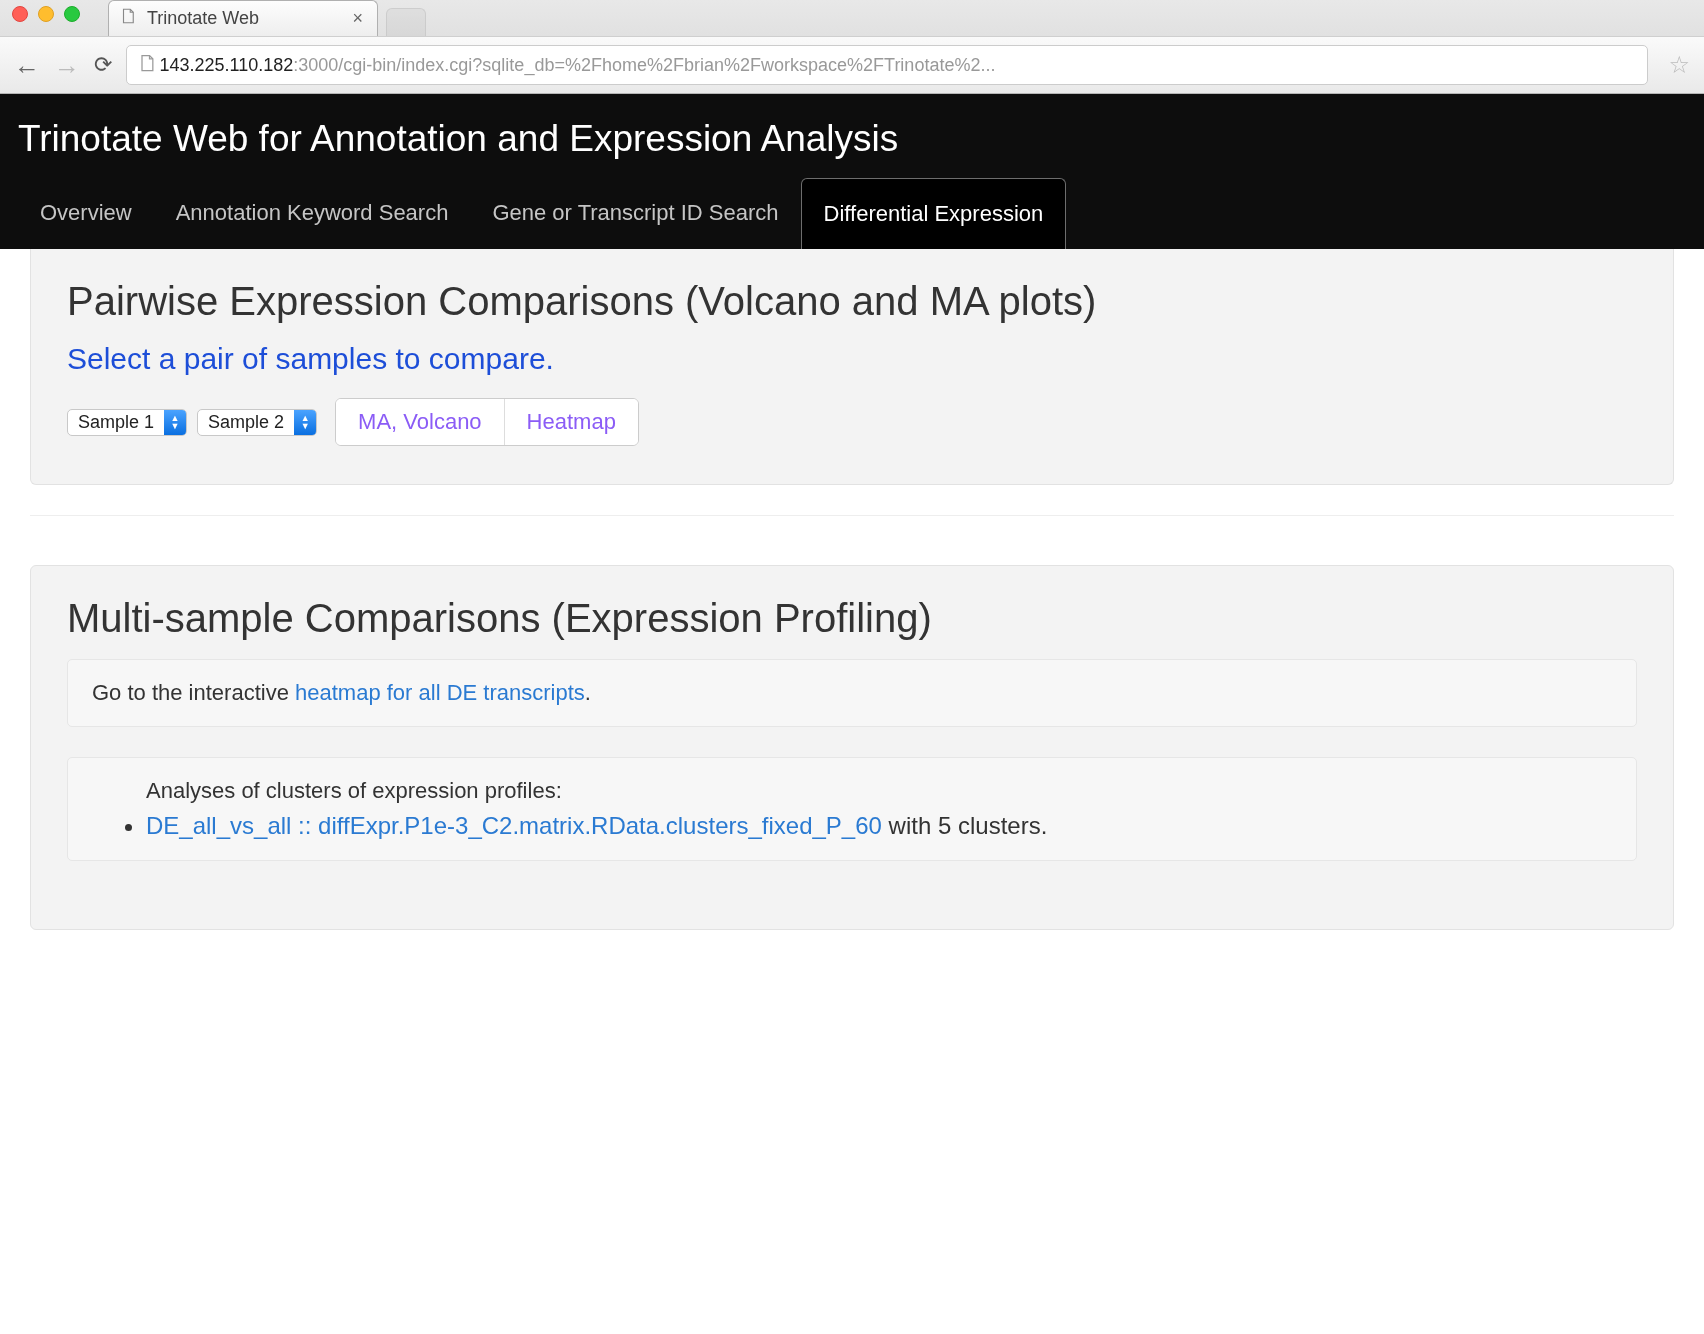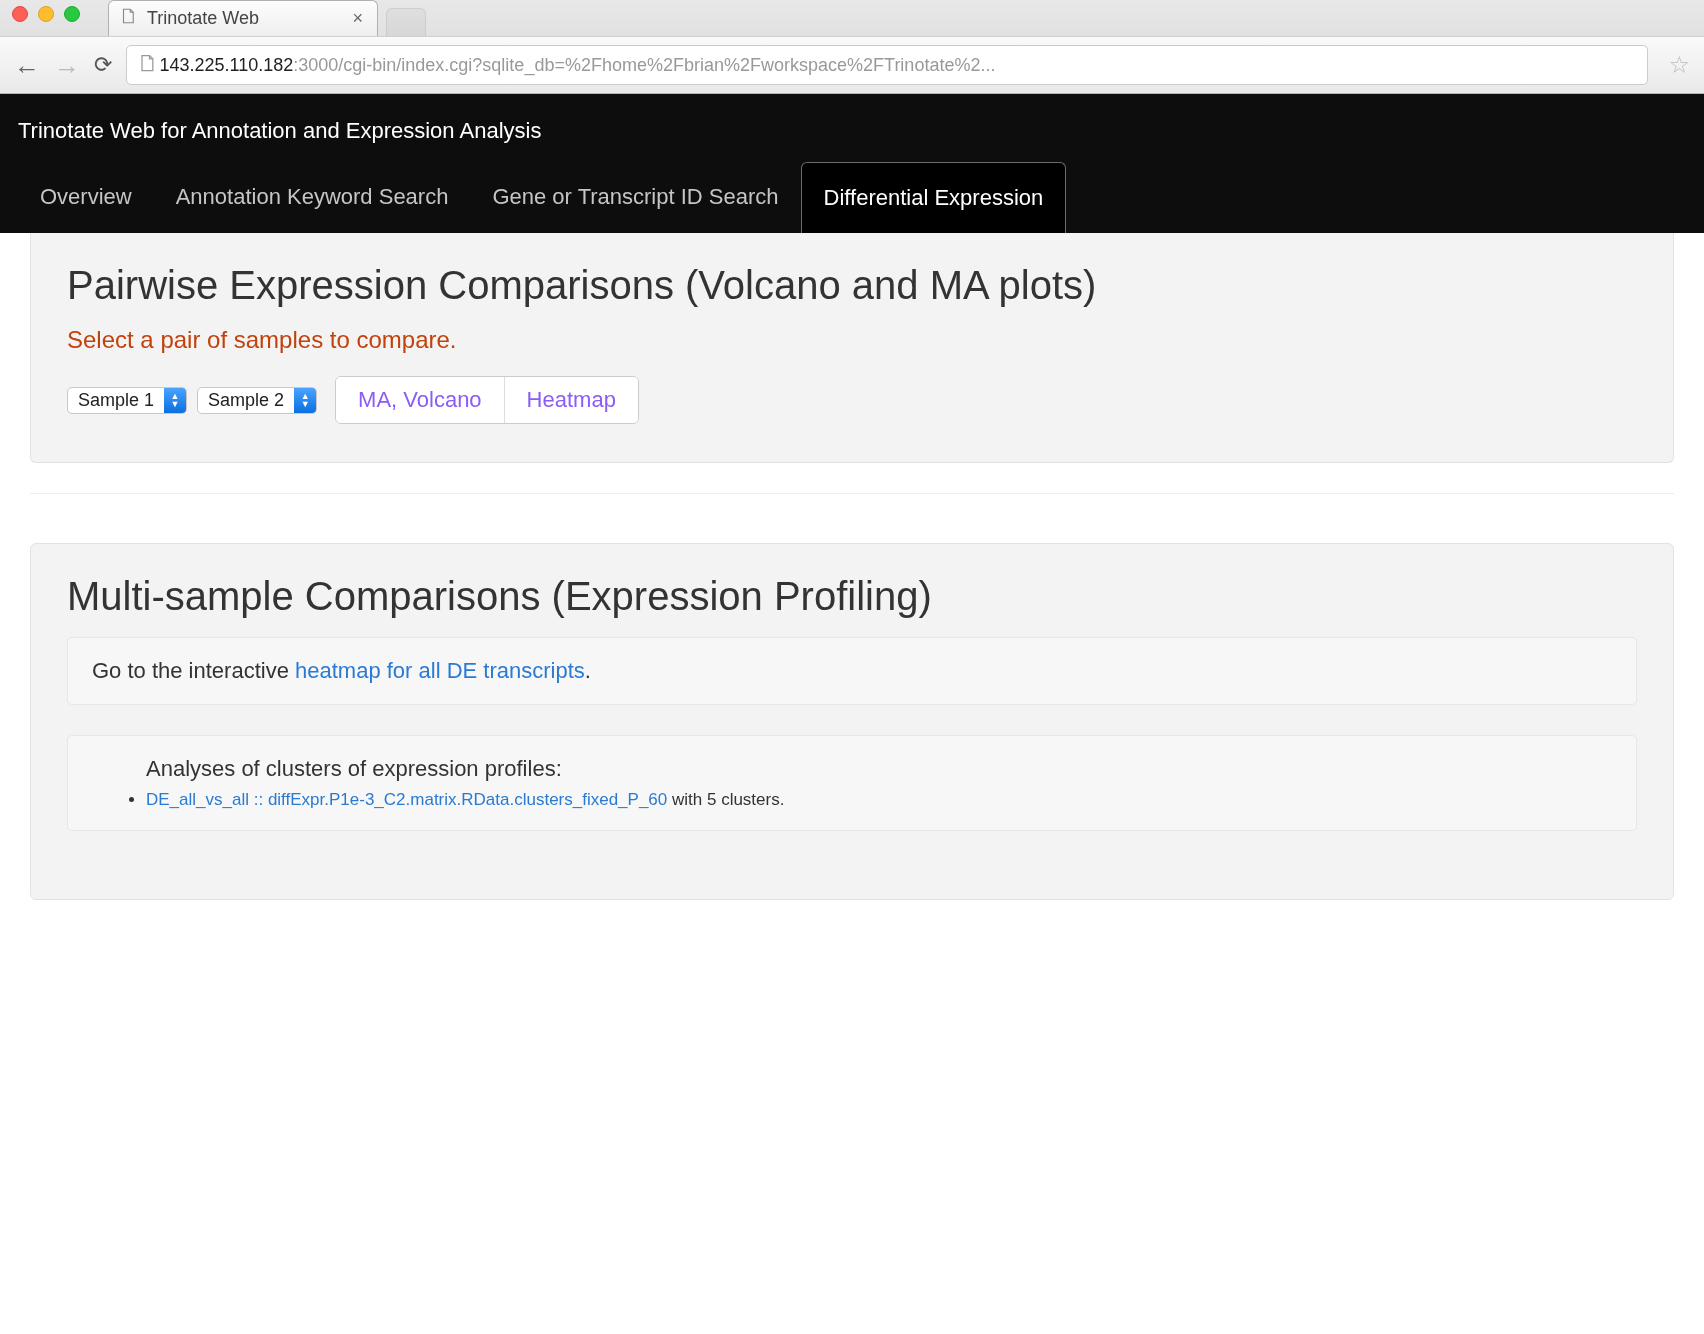--- a/index.html
+++ b/index.html
@@ -89,21 +89,21 @@
   .omnibox .page-icon svg { width: 20px; height: 20px; fill:none; stroke:#999; stroke-width:1.5; }
   .omnibox .url .dim { color: #999; }
   .omnibox .url .dark { color: #222; }
   .star { color: #bbb; font-size: 24px; margin-left: 6px; }
   
   .app-header {
     background: #0d0d0d;
     color: #fff;
   }
   .app-title {
-    font-size: 22px;
+    font-size: 37px;
     font-weight: 500;
     padding: 24px 18px 18px 18px;
   }
   .app-nav {
     display: flex;
     padding: 0 18px;
   }
   .nav-item {
     color: #c5c5c5;
     font-size: 22px;
@@ -132,22 +132,22 @@
     border-top: 1px solid #eee;
     margin: 0 30px;
   }
   h1.section {
     font-size: 40px;
     font-weight: 400;
     color: #333;
     margin-bottom: 18px;
   }
   .subtext {
-    font-size: 24px;
-    color: #c2410c;
+    font-size: 30px;
+    color: #1d4ed8;
     margin-bottom: 22px;
   }
   .controls-row { display: flex; align-items: center; gap: 10px; }
   .mac-select {
     display: inline-flex;
     align-items: center;
     background: #fff;
     border: 1px solid #c8c8c8;
     border-radius: 5px;
     height: 27px;
@@ -187,21 +187,21 @@
     background: #f7f7f7;
     border: 1px solid #e6e6e6;
     border-radius: 5px;
     padding: 20px 24px;
     font-size: 22px;
     color: #333;
     margin-bottom: 30px;
   }
   .well a, .link { color: #2a7ad2; text-decoration: none; cursor: pointer; text-align: center; }
   .well-inner-title { margin-bottom: 8px; color: #333; }
-  ul.cluster-list { list-style: disc; padding-left: 24px; font-size: 17px; }
+  ul.cluster-list { list-style: disc; padding-left: 24px; font-size: 24px; }
   ul.cluster-list li { color: #333; }
 </style>
 </head>
 <body>
 
 <div class="chrome">
   <div class="tabstrip">
     <div class="traffic">
       <div class="dot red"></div>
       <div class="dot yellow"></div>

